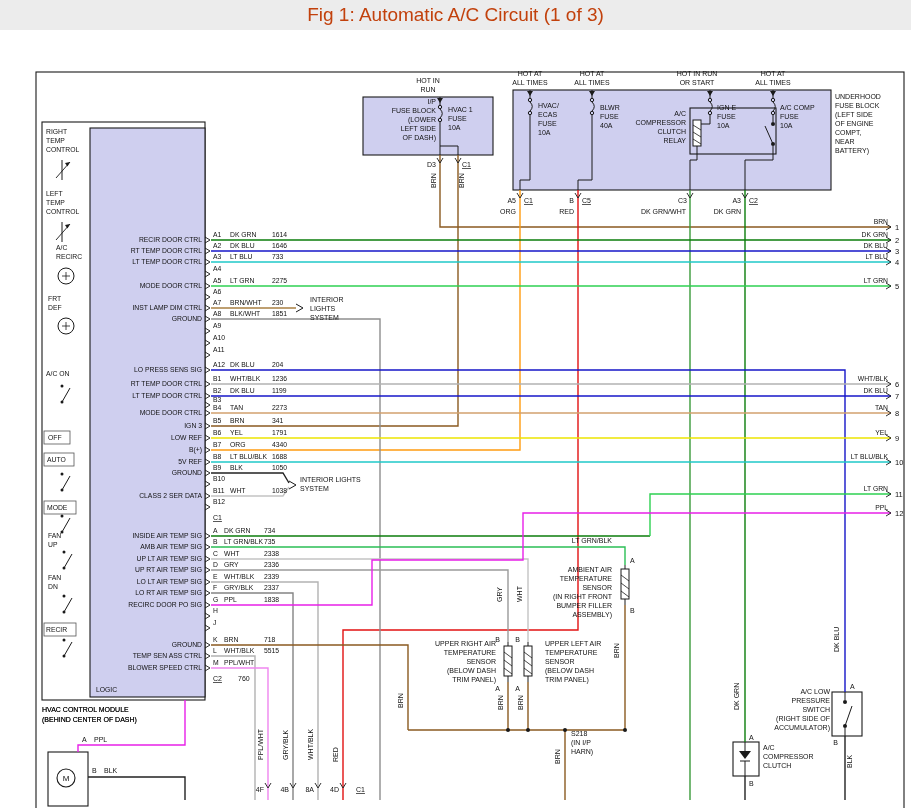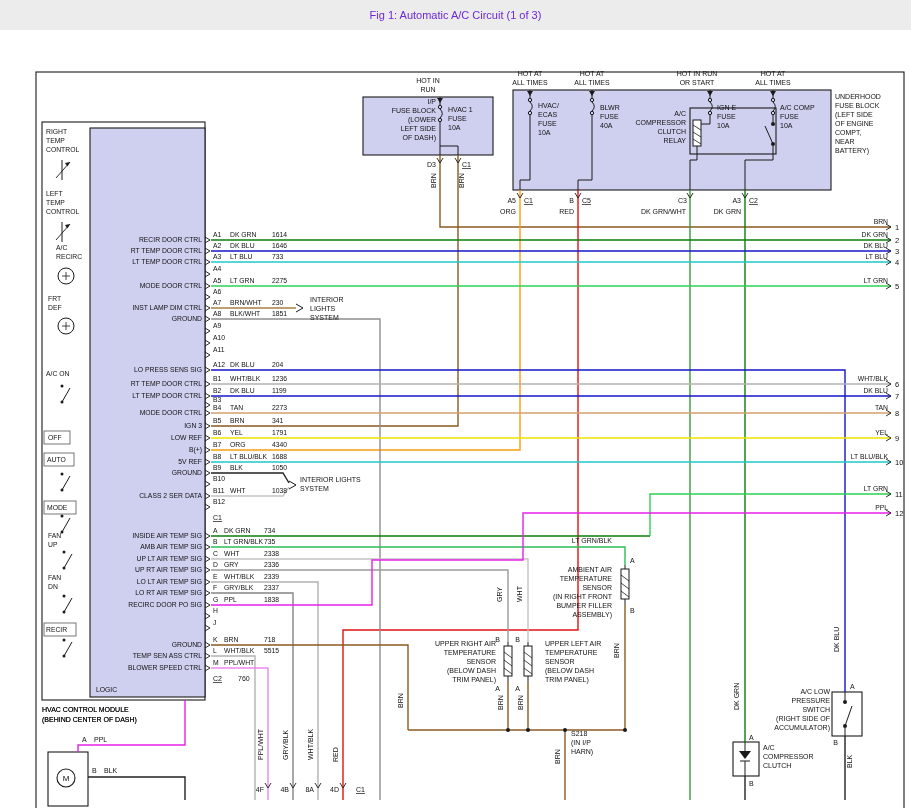--- a/index.html
+++ b/index.html
@@ -1,20 +1,20 @@
 <!DOCTYPE html>
 <html><head>
 <meta charset="utf-8">
 <style>
   html,body{margin:0;padding:0;}
   body{width:911px;height:808px;background:#ffffff;overflow:hidden;position:relative;
        font-family:"Liberation Sans",sans-serif;}
   .titlebar{position:absolute;left:0;top:0;width:911px;height:30px;background:#ececec;
             display:flex;align-items:center;justify-content:center;}
-  .titlebar span{font-size:11px;color:#6d28d9;}
+  .titlebar span{font-size:19px;color:#c2410c;}
   #diagram-svg{position:absolute;left:0;top:0;}
   text{font-family:"Liberation Sans",sans-serif;}
 </style>
 </head>
 <body>
 
 <div class="titlebar">
   <span>Fig 1: Automatic A/C Circuit (1 of 3)</span>
 </div>
 

